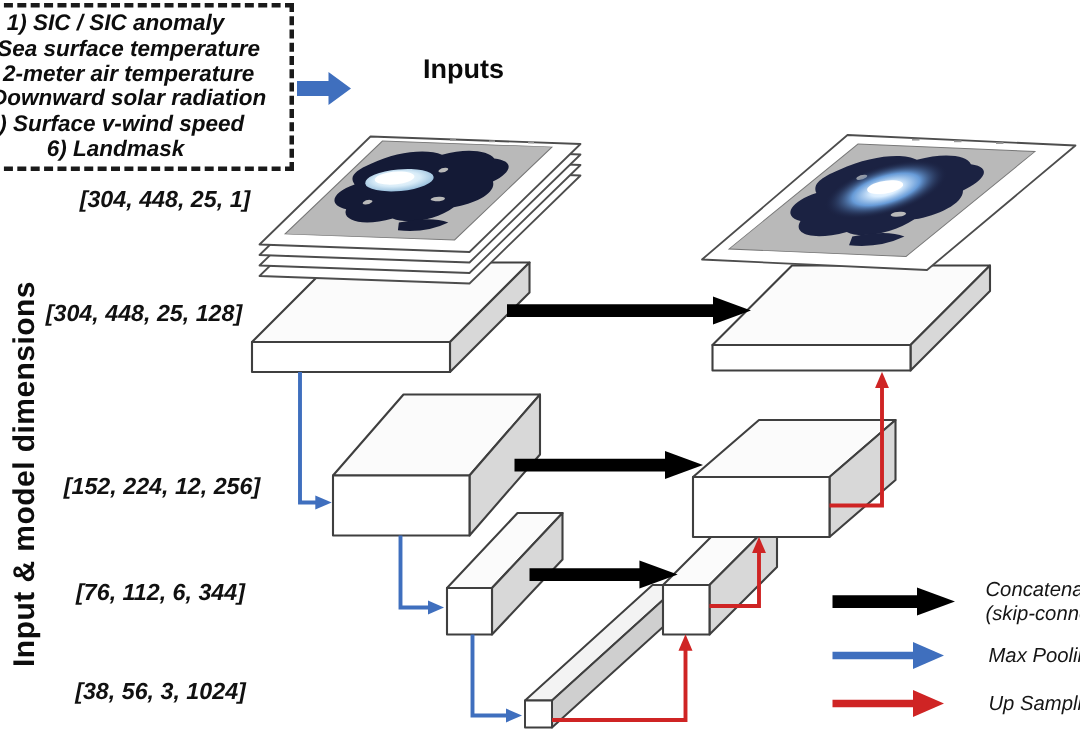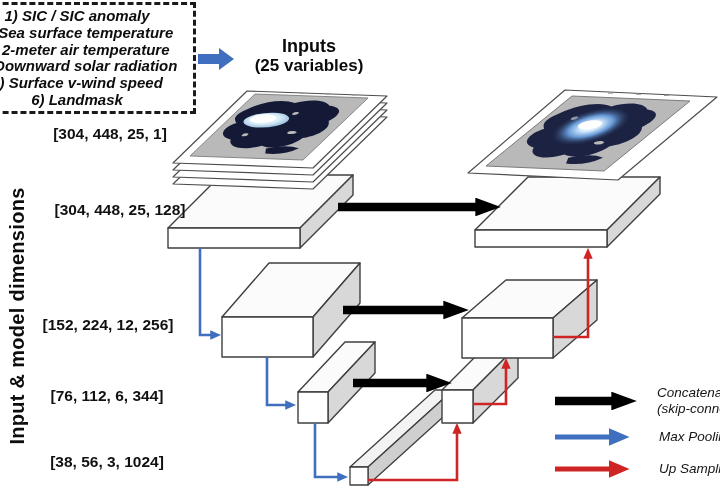--- a/index.html
+++ b/index.html
@@ -20,21 +20,21 @@
             color:#0a0a0a;white-space:nowrap;}
   .io-label .t1{font-weight:700;font-size:18px;line-height:20px;}
   .io-label .t2{font-weight:700;font-size:17px;line-height:19px;}
 
   .axis-label{position:absolute;left:17px;top:316px;
               transform:translate(-50%,-50%) rotate(-90deg);
               font-weight:700;font-size:20px;letter-spacing:.3px;color:#0d0d0d;
               white-space:nowrap;}
 
   .dim{position:absolute;transform:translate(-50%,-50%);
-       font-weight:700;font-size:15.5px;color:#111;
+       font-weight:700;font-style:italic;font-size:15.5px;color:#111;
        white-space:nowrap;}
 
   .leglab{position:absolute;font-style:italic;font-size:13.5px;line-height:16px;
           color:#151515;white-space:nowrap;}
 </style>
 </head>
 <body>
 
 <div class="stage">
 
@@ -175,27 +175,26 @@
     <div>1)  SIC / SIC anomaly</div>
     <div>2)  Sea surface temperature</div>
     <div>3)  2-meter air temperature</div>
     <div>4)  Downward solar radiation</div>
     <div>5)  Surface v-wind speed</div>
     <div>6)  Landmask</div>
   </div>
 
   <div class="io-label" style="left:295px;top:36px;margin-left:14px;">
     <div class="t1">Inputs</div>
-    <div class="t2">(25 variables)</div>
   </div>
 
   <div class="axis-label">Input &amp; model dimensions</div>
 
   <div class="dim" style="left:110px;top:134px;">[304, 448, 25, 1]</div>
-  <div class="dim" style="left:120px;top:210px;text-align:center;">[304, 448, 25, 128]</div>
+  <div class="dim" style="left:96px;top:210px;text-align:center;">[304, 448, 25, 128]</div>
   <div class="dim" style="left:108px;top:325px;">[152, 224, 12, 256]</div>
   <div class="dim" style="left:107px;top:396px;">[76, 112, 6, 344]</div>
   <div class="dim" style="left:107px;top:462px;text-align:right;">[38, 56, 3, 1024]</div>
 
   <div class="leglab" style="left:657px;top:385px;">
     <div>Concatenation</div>
     <div>(skip-connection)</div>
   </div>
   <div class="leglab" style="left:659px;top:429px;">Max Pooling</div>
   <div class="leglab" style="left:659px;top:461px;">Up Sampling</div>

